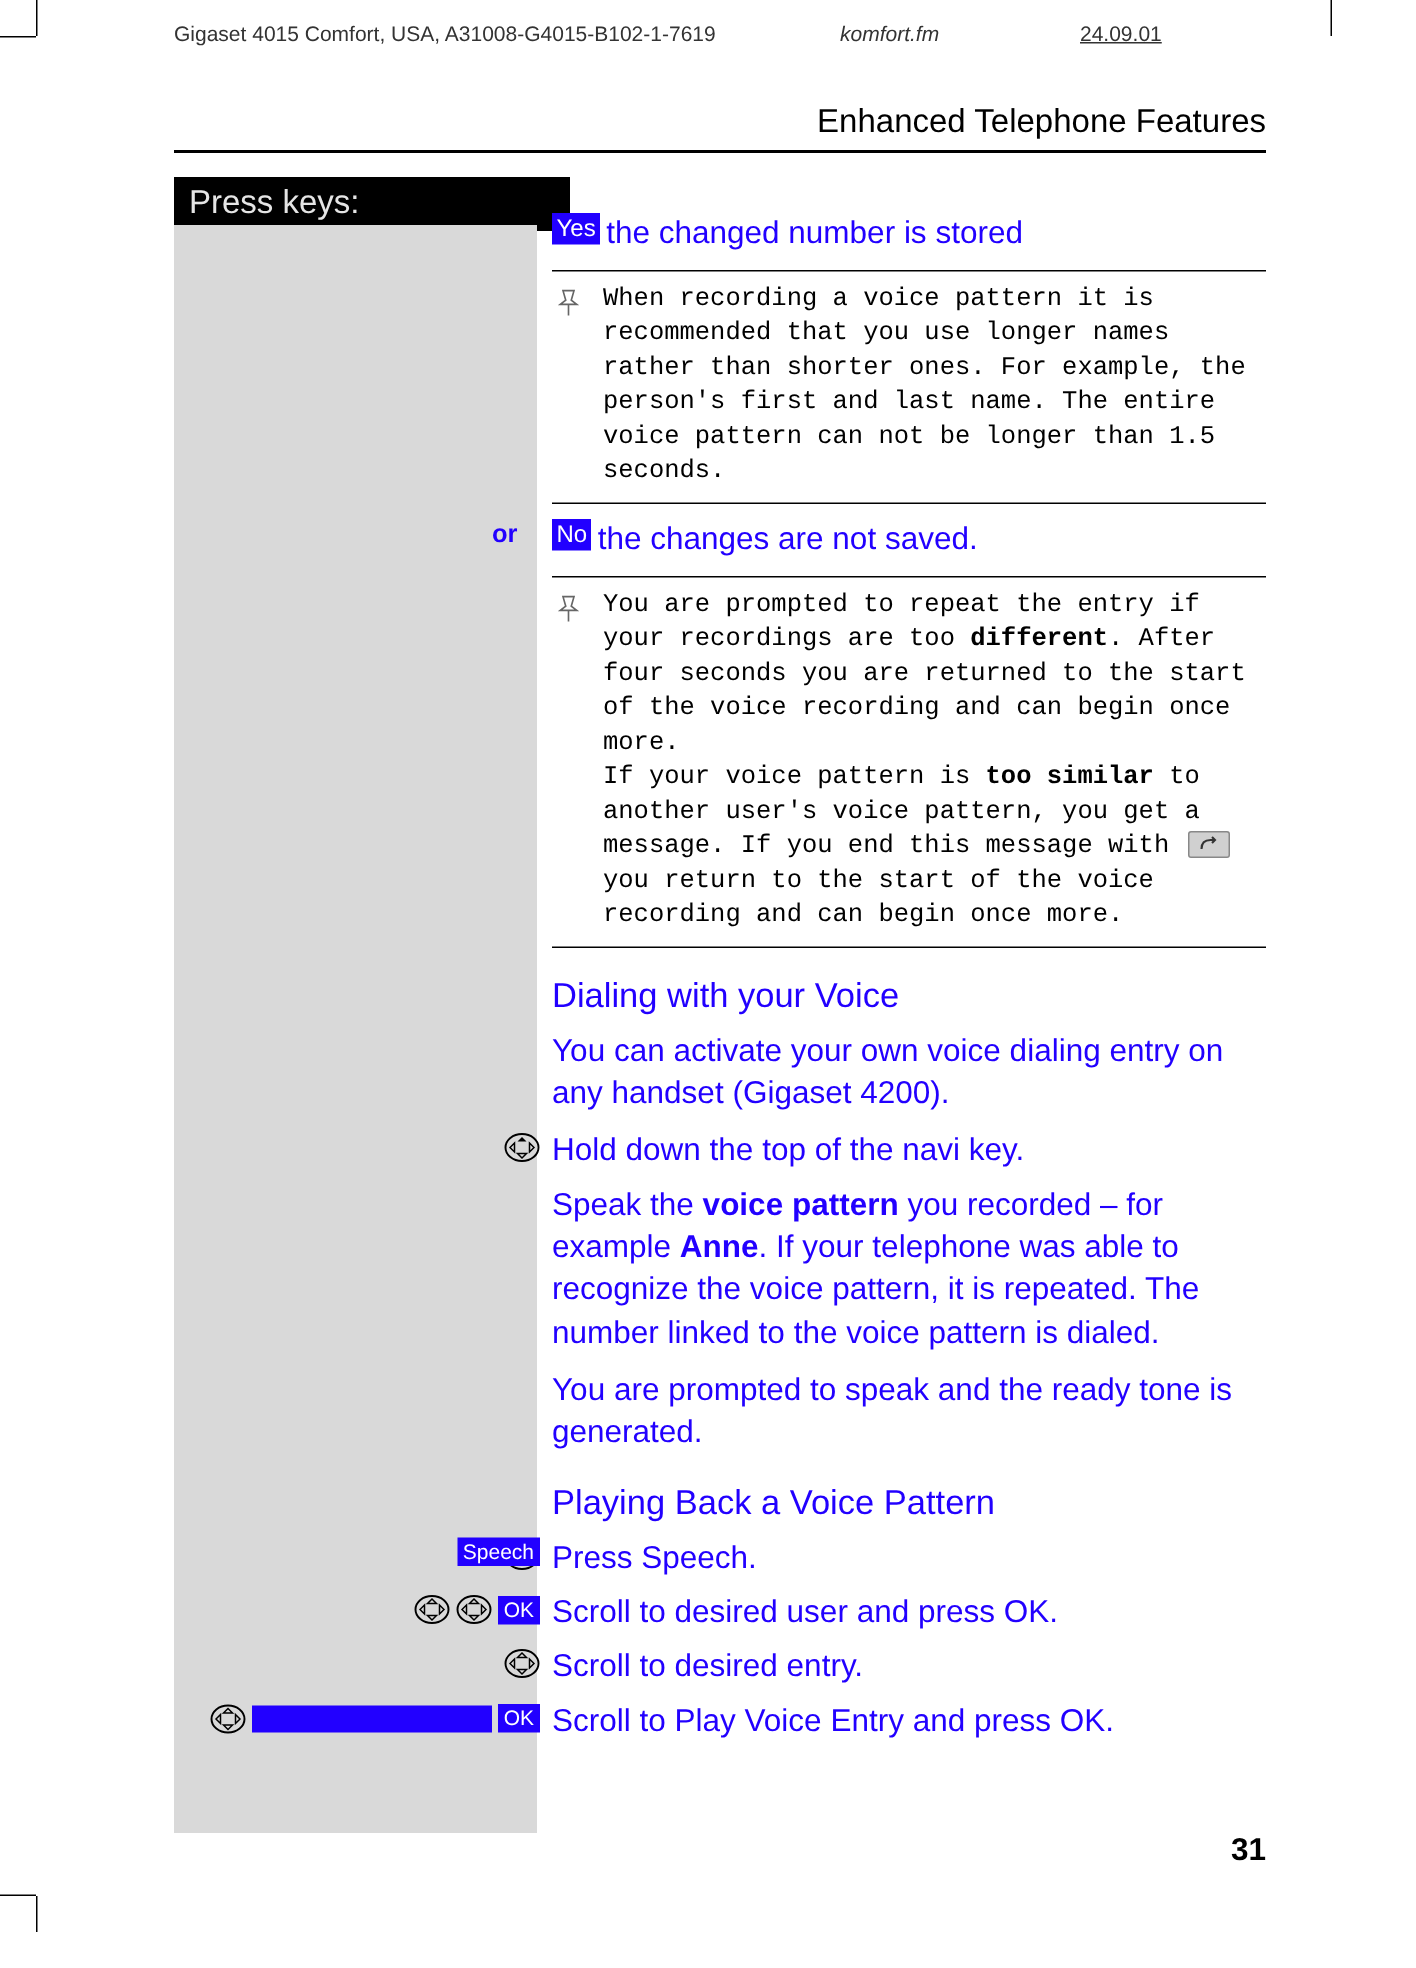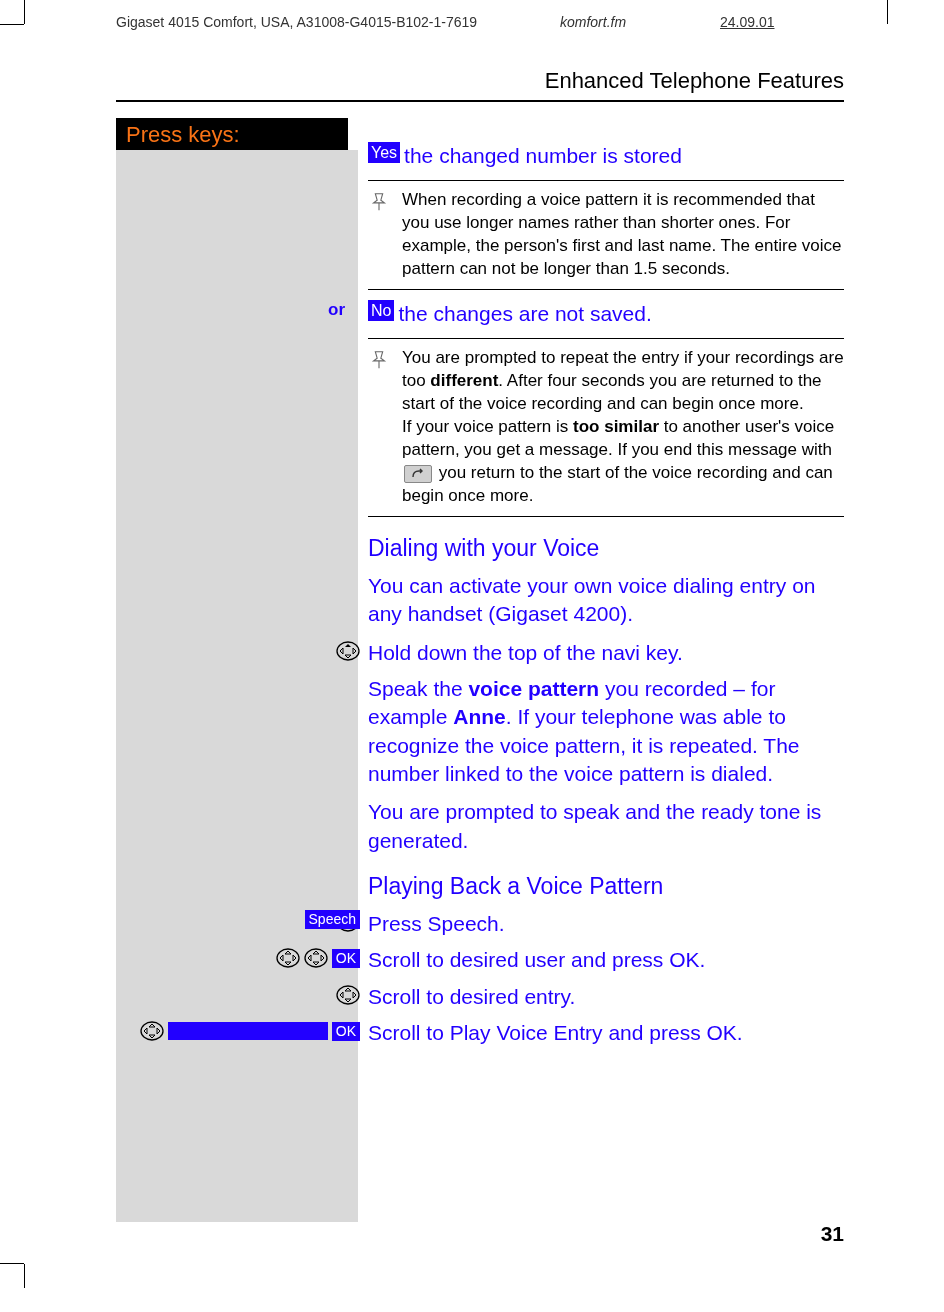--- a/index.html
+++ b/index.html
@@ -41,23 +41,23 @@
     top: 100px;
     left: 116px;
     right: 100px;
     height: 2px;
     background: #000;
   }
   .press-keys-label {
     position: absolute;
     top: 118px;
     left: 116px;
-    width: 232px;
+    width: 264px;
     background: #000;
-    color: #f97316;
+    color: #e5e5e5;
     font-size: 22px;
     padding: 4px 6px 6px 10px;
   }
   .left-column {
     position: absolute;
     top: 150px;
     left: 116px;
     width: 242px;
     bottom: 90px;
     background: #d9d9d9;
@@ -99,20 +99,21 @@
     color: #000;
     font-size: 17px;
     line-height: 1.35;
   }
   .note-box {
     border-top: 1.5px solid #000;
     border-bottom: 1.5px solid #000;
     padding: 8px 0;
     margin: 10px 0;
     display: flex;
+    font-family: Liberation Mono, monospace;
   }
   .note-icon-col {
     width: 34px;
     flex-shrink: 0;
     padding-top: 2px;
   }
   .note-text {
     flex: 1;
   }
   .or-label {

